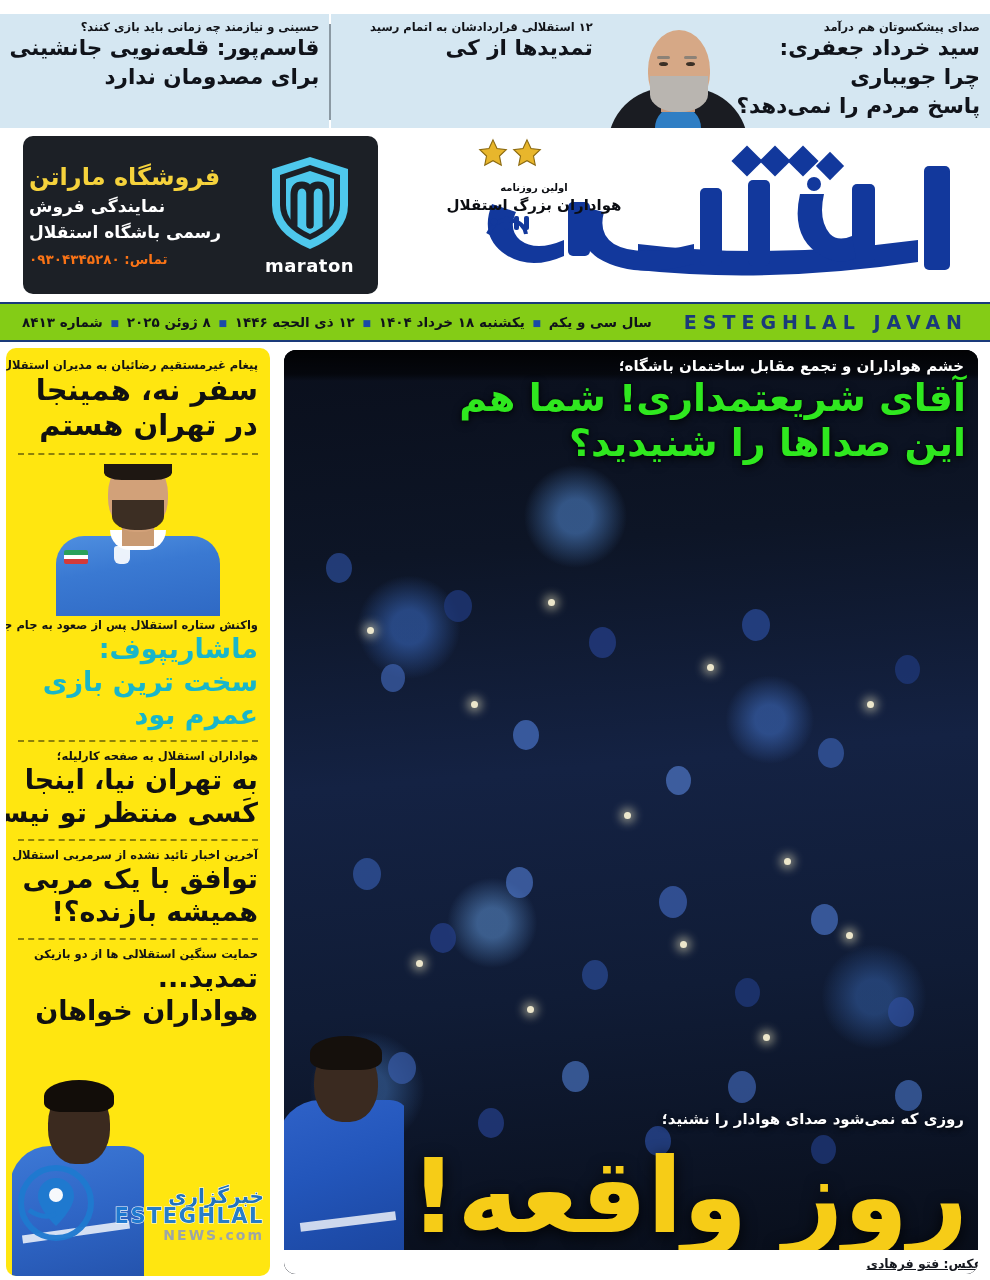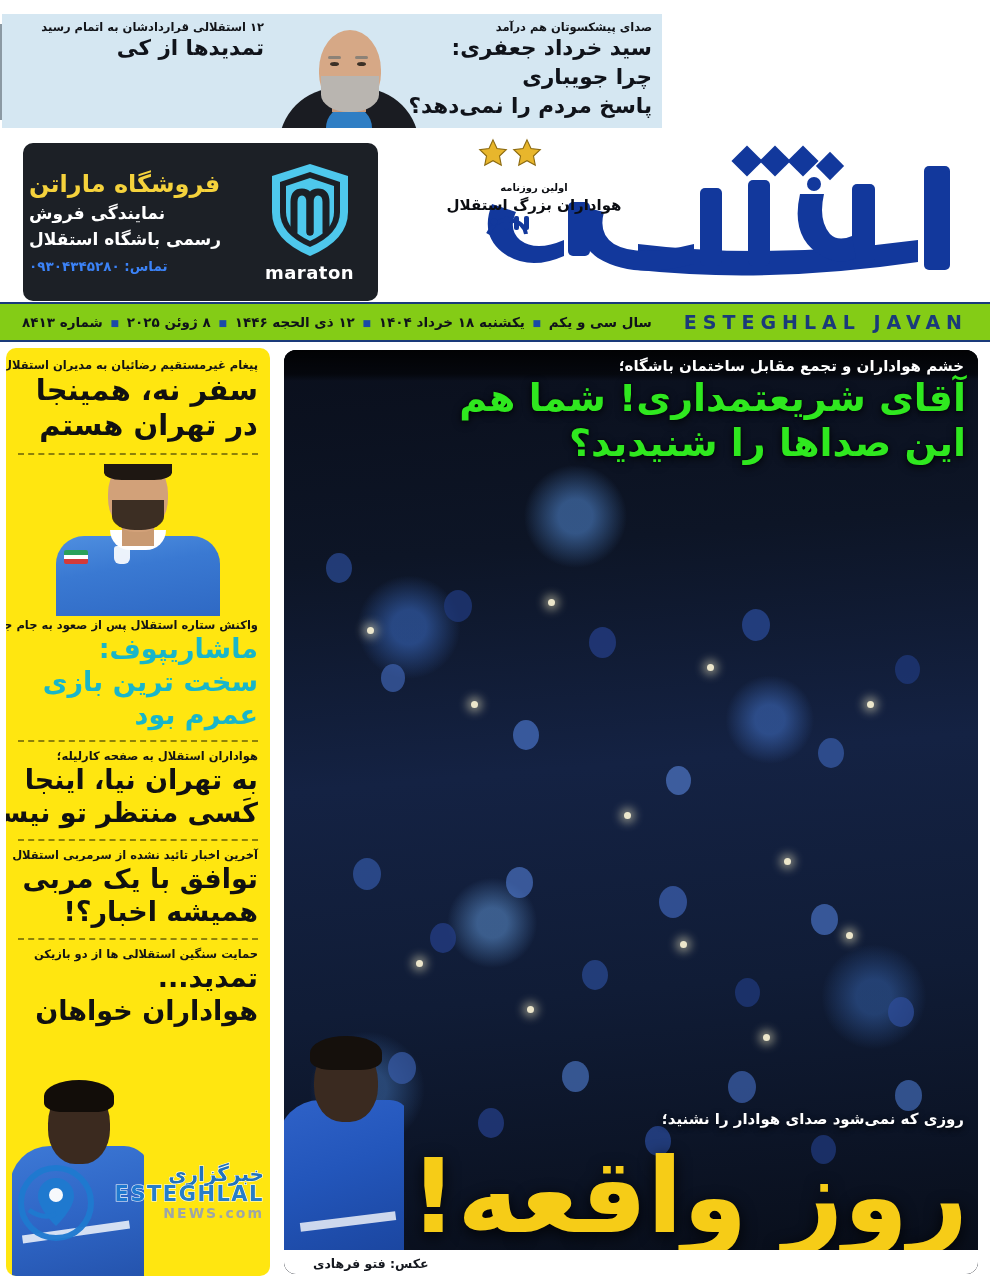--- a/index.html
+++ b/index.html
@@ -140,21 +140,20 @@
   .ad-box {
     position: absolute;
     top: 4px; right: 612px;
     width: 355px; height: 158px;
     background: #1c2026;
     border-radius: 10px;
     display: flex;
     flex-direction: row-reverse;
     align-items: center;
     overflow: hidden;
-    margin-top: 7px;
   }
   .ad-text {
     width: 218px;
     padding: 8px 12px 8px 6px;
     display: flex;
     flex-direction: column;
     align-items: flex-end;
     gap: 5px;
   }
   .ad-title {
@@ -165,21 +164,21 @@
   }
   .ad-line {
     font-size: 17px; font-weight: 800;
     color: #ffffff;
     letter-spacing: -0.3px;
     white-space: nowrap;
     line-height: 1.25;
   }
   .ad-phone {
     font-size: 13.5px; font-weight: 800;
-    color: #3b82f6;
+    color: #f97316;
     margin-top: 3px;
     white-space: nowrap;
   }
   .ad-logo-wrap {
     width: 137px; height: 158px;
     display: flex; flex-direction: column;
     align-items: center; justify-content: center;
     gap: 4px;
   }
   .shield {
@@ -354,28 +353,29 @@
     font-size: 104px;
     font-weight: 900;
     color: #f6cc17;
     letter-spacing: -4px;
     line-height: 0.95;
     white-space: nowrap;
     text-shadow: 0 4px 16px rgba(0,0,0,0.85);
   }
   .photo-credit {
     position: absolute;
-    bottom: 3px; left: 13px;
+    bottom: 3px; left: 4px;
     width: 100%;
-    text-align: left;
+    text-align: right;
     padding-left: 16px;
     z-index: 7;
     font-size: 12.5px;
     font-weight: 800;
     color: #15181f;
+    text-decoration: underline;
   }
   .credit-strip {
     position: absolute;
     bottom: 0; left: 0;
     width: 100%; height: 24px;
     background: #ffffff;
     z-index: 6;
   }
   
   .side-player {
@@ -560,21 +560,21 @@
     border-radius: 50% 50% 28% 28%;
   }
 
   
   .watermark {
     position: absolute;
     bottom: 34px; right: 6px;
     z-index: 9;
     display: flex;
     flex-direction: row-reverse;
-    align-items: flex-start;
+    align-items: flex-end;
     gap: 20px;
     opacity: 0.96;
   }
   .wm-mark { width: 78px; height: 78px; flex: 0 0 78px; }
   .wm-text { display: flex; flex-direction: column; align-items: flex-start; line-height: 1; }
   .wm-fa {
     font-size: 20px; font-weight: 900; color: #1a6fc4;
     letter-spacing: -0.5px;
     -webkit-text-stroke: 1.2px #ffffff;
     paint-order: stroke fill;
@@ -593,20 +593,25 @@
     margin-top: 1px;
   }
 </style>
 </head>
 <body>
 
 <div class="page">
 
   <div class="teaser-strip">
 
+    <div class="teaser t-right">
+      <div class="teaser-kicker">حسینی و نیازمند چه زمانی باید بازی کنند؟</div>
+      <div class="teaser-head">قاسم‌پور: قلعه‌نویی جانشینی</div>
+      <div class="teaser-head l2">برای مصدومان ندارد</div>
+    </div>
 
     <div class="teaser-divider"></div>
 
     <div class="teaser t-mid">
       <div class="teaser-kicker">۱۲ استقلالی قراردادشان به اتمام رسید</div>
       <div class="teaser-head">تمدیدها از کی</div>
     </div>
 
     <div class="teaser t-left">
       <div class="teaser-kicker">صدای پیشکسوتان هم درآمد</div>
@@ -755,21 +760,21 @@
           <div class="sb-kicker">هواداران استقلال به صفحه کارلیله؛</div>
           <div class="sb-head mid">به تهران نیا، اینجا</div>
           <div class="sb-head mid">کَسی منتظر تو نیست!</div>
         </div>
 
         <div class="sb-rule"></div>
 
         <div class="sb-item">
           <div class="sb-kicker">آخرین اخبار تائید نشده از سرمربی استقلال</div>
           <div class="sb-head mid">توافق با یک مربی</div>
-          <div class="sb-head mid">همیشه اخبار؟!</div>
+          <div class="sb-head mid">همیشه بازنده؟!</div>
         </div>
 
         <div class="sb-rule"></div>
 
         <div class="sb-item">
           <div class="sb-kicker">حمایت سنگین استقلالی ها از دو بازیکن</div>
           <div class="sb-head mid">تمدید...</div>
           <div class="sb-head mid">هواداران خواهان</div>
         </div>
 

